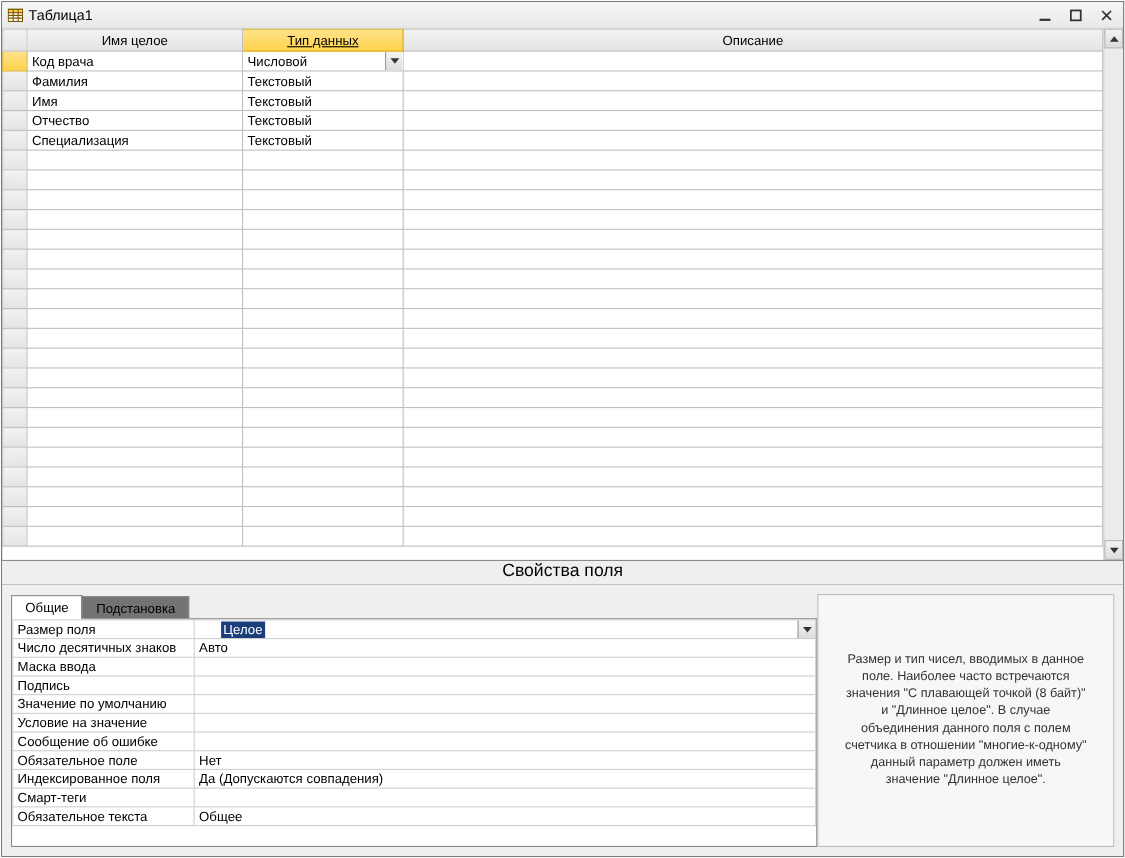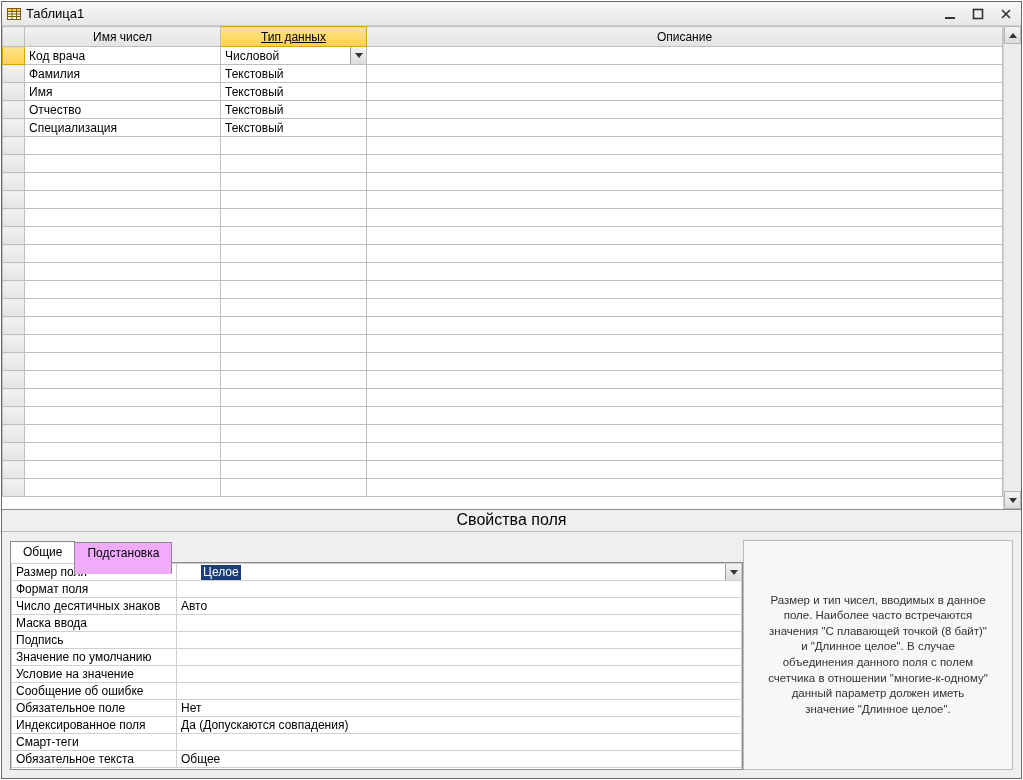--- a/index.html
+++ b/index.html
@@ -171,23 +171,23 @@
     font-size: 12px;
     border: 1px solid #8a8a8a;
     border-bottom: none;
     background: #fff;
     margin-right: -1px;
     position: relative;
     top: 1px;
     cursor: default;
   }
   .tab.inactive {
-    background: #f0abfc;
+    background: #737373;
     top: 2px;
-    height: 32px;
+    height: 20px;
   }
   .props-grid {
     border: 1px solid #8a8a8a;
     background: #fff;
     flex: 1;
   }
   table.props {
     border-collapse: collapse;
     width: 100%;
     table-layout: fixed;
@@ -273,21 +273,21 @@
       <table class="design">
         <colgroup>
           <col class="rowhdr">
             <col class="fieldname">
             <col class="datatype">
             <col class="desc">
         </colgroup>
         <thead>
           <tr>
             <th></th>
-            <th>Имя чисел</th>
+            <th>Имя целое</th>
             <th class="sel">Тип данных</th>
             <th>Описание</th>
           </tr>
         </thead>
         <tbody id="design-body">
             <tr>
               <td class="rowhdr sel"></td>
               <td>Код врача</td>
               <td class="sel-cell">Числовой<span class="dd-arrow"></span></td>
               <td></td>
@@ -459,24 +459,20 @@
           <colgroup>
               <col class="plabel">
               <col class="pvalue">
             </colgroup>
           <tbody id="props-body">
               <tr>
                 <td>Размер поля</td>
                 <td class="pval-sel"><span class="sel-value">Целое</span><span class="dd-arrow"></span></td>
               </tr>
               <tr>
-                <td>Формат поля</td>
-                <td></td>
-              </tr>
-              <tr>
                 <td>Число десятичных знаков</td>
                 <td>Авто</td>
               </tr>
               <tr>
                 <td>Маска ввода</td>
                 <td></td>
               </tr>
               <tr>
                 <td>Подпись</td>
                 <td></td>

